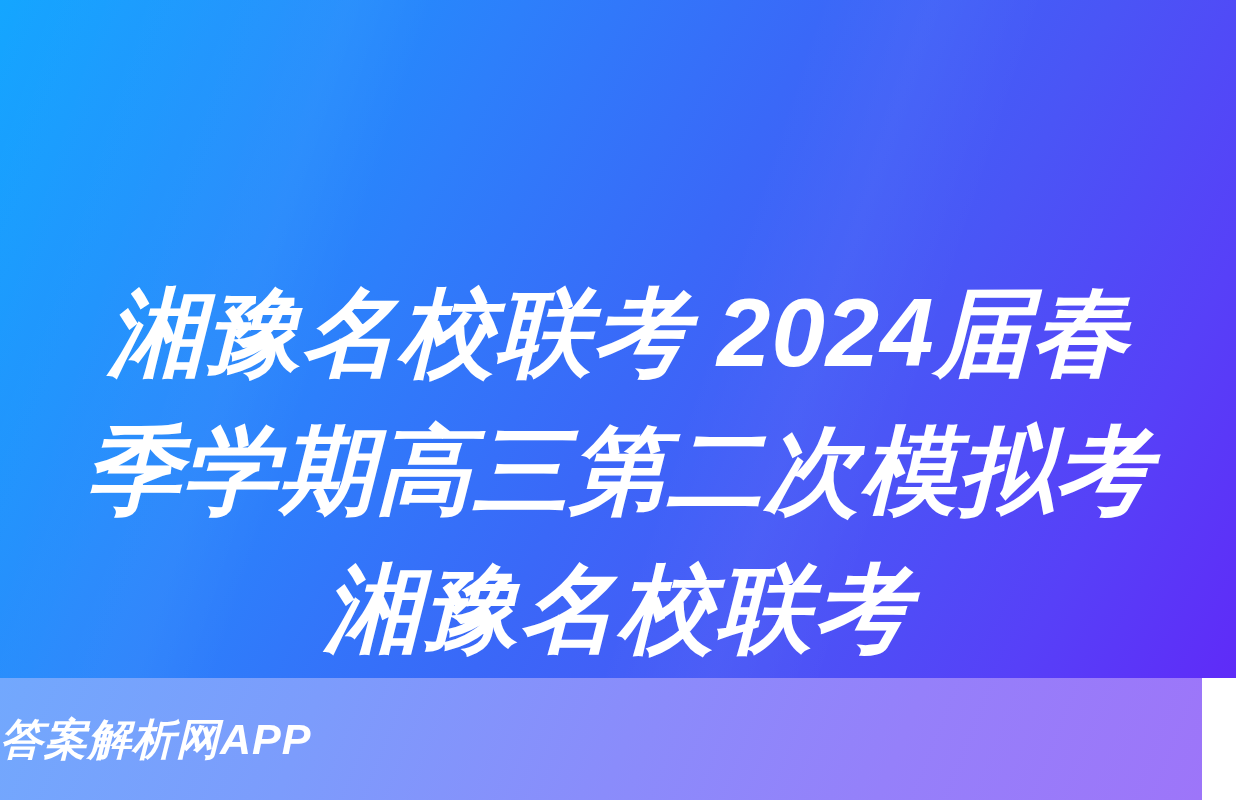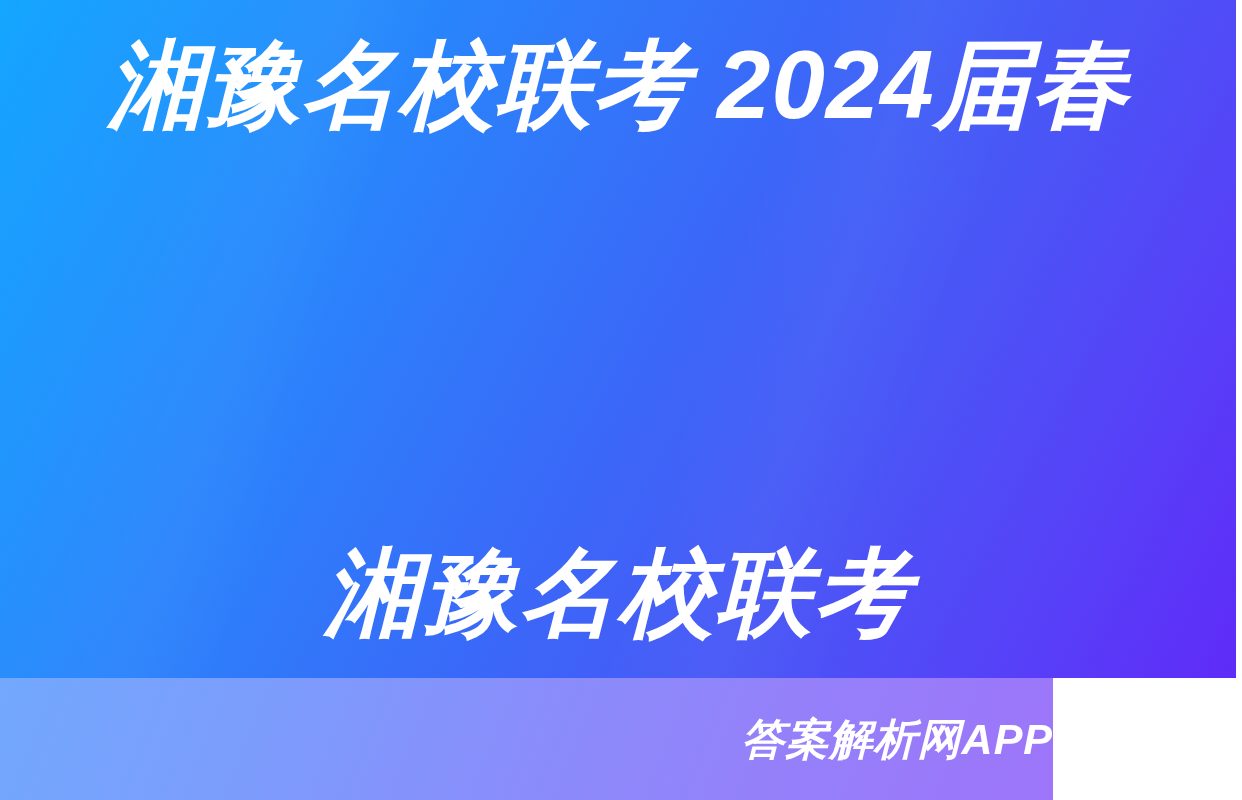--- a/index.html
+++ b/index.html
@@ -62,23 +62,23 @@
   
   .title-block {
     position: absolute;
     left: 0;
     top: 0;
     width: 1236px;
     height: 678px;
     display: flex;
     flex-direction: column;
     align-items: center;
-    justify-content: space-between;
+    justify-content: flex-end;
     z-index: 2;
-    padding: 16px 54px;
+    padding: 0 54px;
     box-sizing: border-box;
   }
 
   .title-line {
     color: #ffffff;
     font-weight: 700;
     font-style: italic;
     font-size: 96px;
     line-height: 138px;
     letter-spacing: 1px;
@@ -90,33 +90,32 @@
 
   .title-line.line-3 {
     letter-spacing: 2px;
   }
 
   
   .footer {
     position: absolute;
     left: 0;
     top: 678px;
-    width: 1005px;
+    width: 1202px;
     height: 122px;
     background: linear-gradient(
         112deg,
         #72a8fd 0%,
         #7c9cfc 26%,
         #8a8cfb 52%,
         #9580fa 74%,
         #9d75f9 100%);
     display: flex;
     align-items: center;
-    justify-content: flex-end;
-    padding-left: 48px;
+    justify-content: flex-start;
   }
 
   .watermark {
     color: #ffffff;
     font-weight: 700;
     font-style: italic;
     font-size: 43px;
     line-height: 48px;
     letter-spacing: 1px;
     white-space: nowrap;
@@ -137,20 +136,21 @@
 </style>
 </head>
 <body>
 
 <div class="poster">
 
   <div class="hero"></div>
 
   <div class="title-block">
     <div class="title-line line-1">湘豫名校联考 2024届春</div>
+    <div class="title-line line-2">季学期高三第二次模拟考</div>
     <div class="title-line line-3">湘豫名校联考</div>
   </div>
 
   <div class="footer">
     <div class="watermark">答案解析网APP</div>
   </div>
 
   <div class="edge-sliver"></div>
 
 </div>

